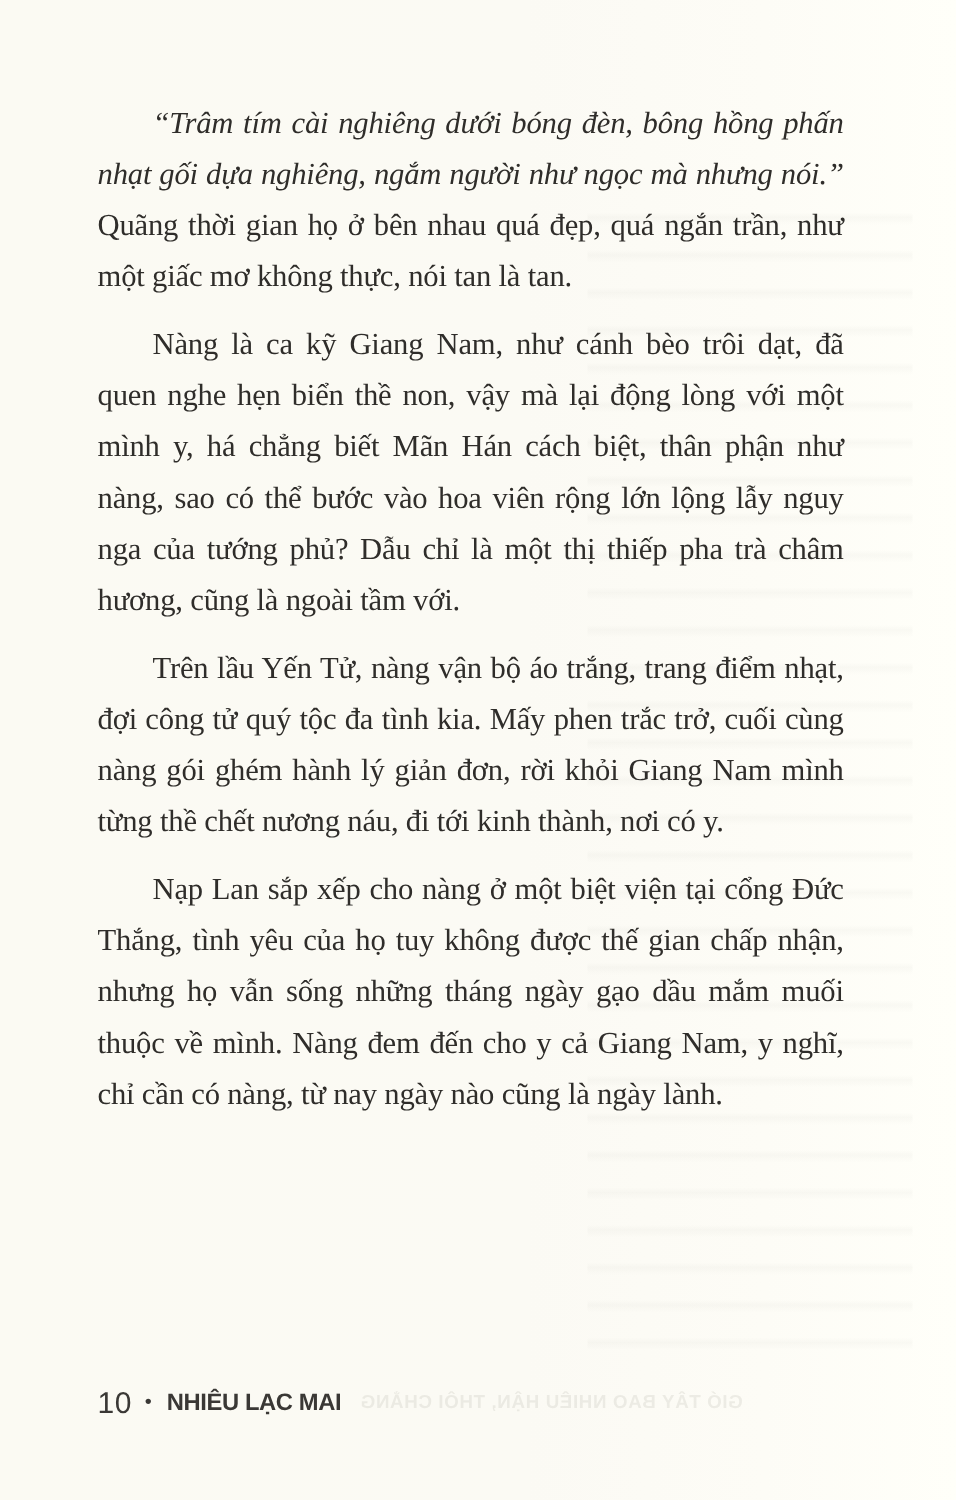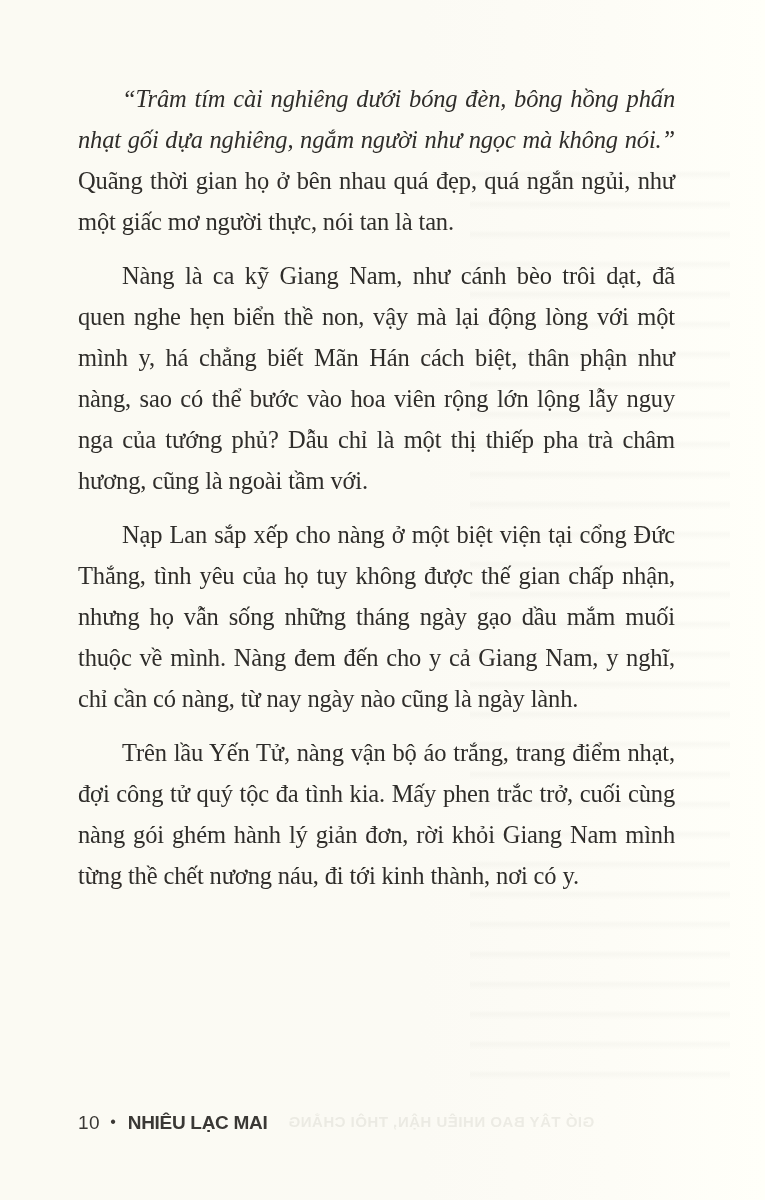--- a/index.html
+++ b/index.html
@@ -57,21 +57,21 @@
       position: absolute;
       left: 78px;
       top: 1108px;
       height: 30px;
       display: flex;
       align-items: center;
       font-family: "Liberation Sans", "DejaVu Sans", sans-serif;
       color: #3a3835;
     }
     .page-number {
-      font-size: 19px;
+      font-size: 24px;
       font-weight: normal;
       letter-spacing: 0.5px;
     }
     .bullet {
       font-size: 16px;
       margin: 0 12px 0 10px;
       position: relative;
       top: -1px;
     }
     .author {
@@ -91,27 +91,27 @@
       letter-spacing: 0.5px;
     }
   </style>
 </head>
 <body>
 
 <div class="page">
   <div class="showthrough"></div>
 
   <div class="text-block">
-    <p class="para"><em>“Trâm tím cài nghiêng dưới bóng đèn, bông hồng phấn nhạt gối dựa nghiêng, ngắm người như ngọc mà không nói.”</em><span> Quãng thời gian họ ở bên nhau quá đẹp, quá ngắn ngủi, như một giấc mơ người thực, nói tan là tan.</span></p>
+    <p class="para"><em>“Trâm tím cài nghiêng dưới bóng đèn, bông hồng phấn nhạt gối dựa nghiêng, ngắm người như ngọc mà nhưng nói.”</em><span> Quãng thời gian họ ở bên nhau quá đẹp, quá ngắn trần, như một giấc mơ không thực, nói tan là tan.</span></p>
 
     <p class="para"><span>Nàng là ca kỹ Giang Nam, như cánh bèo trôi dạt, đã quen nghe hẹn biển thề non, vậy mà lại động lòng với một mình y, há chẳng biết Mãn Hán cách biệt, thân phận như nàng, sao có thể bước vào hoa viên rộng lớn lộng lẫy nguy nga của tướng phủ? Dẫu chỉ là một thị thiếp pha trà châm hương, cũng là ngoài tầm với.</span></p>
 
+    <p class="para"><span>Trên lầu Yến Tử, nàng vận bộ áo trắng, trang điểm nhạt, đợi công tử quý tộc đa tình kia. Mấy phen trắc trở, cuối cùng nàng gói ghém hành lý giản đơn, rời khỏi Giang Nam mình từng thề chết nương náu, đi tới kinh thành, nơi có y.</span></p>
+
     <p class="para"><span>Nạp Lan sắp xếp cho nàng ở một biệt viện tại cổng Đức Thắng, tình yêu của họ tuy không được thế gian chấp nhận, nhưng họ vẫn sống những tháng ngày gạo dầu mắm muối thuộc về mình. Nàng đem đến cho y cả Giang Nam, y nghĩ, chỉ cần có nàng, từ nay ngày nào cũng là ngày lành.</span></p>
-
-    <p class="para"><span>Trên lầu Yến Tử, nàng vận bộ áo trắng, trang điểm nhạt, đợi công tử quý tộc đa tình kia. Mấy phen trắc trở, cuối cùng nàng gói ghém hành lý giản đơn, rời khỏi Giang Nam mình từng thề chết nương náu, đi tới kinh thành, nơi có y.</span></p>
 
   </div>
 
   <div class="ghost-header">GIÓ TÂY BAO NHIÊU HẬN, THÔI CHẲNG</div>
 
   <div class="footer">
     <span class="page-number">10</span>
     <span class="bullet">•</span>
     <span class="author">NHIÊU LẠC MAI</span>
   </div>

